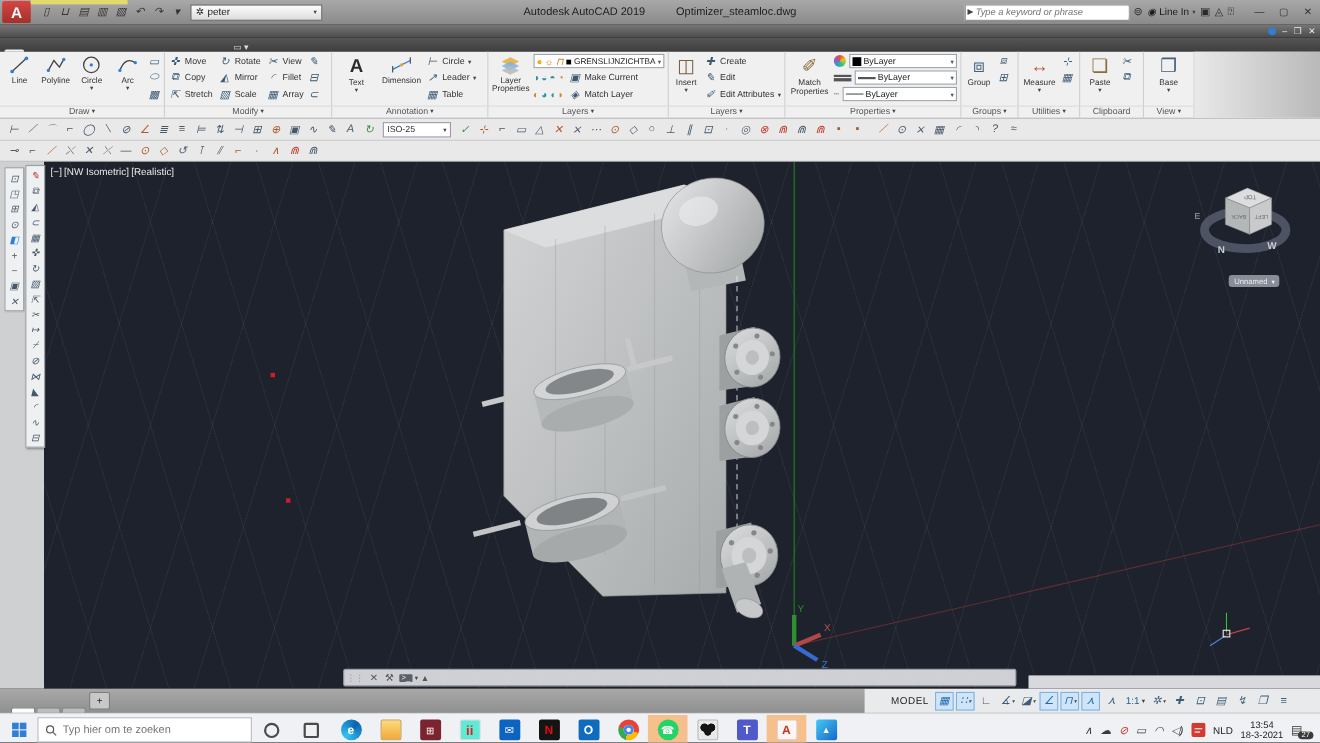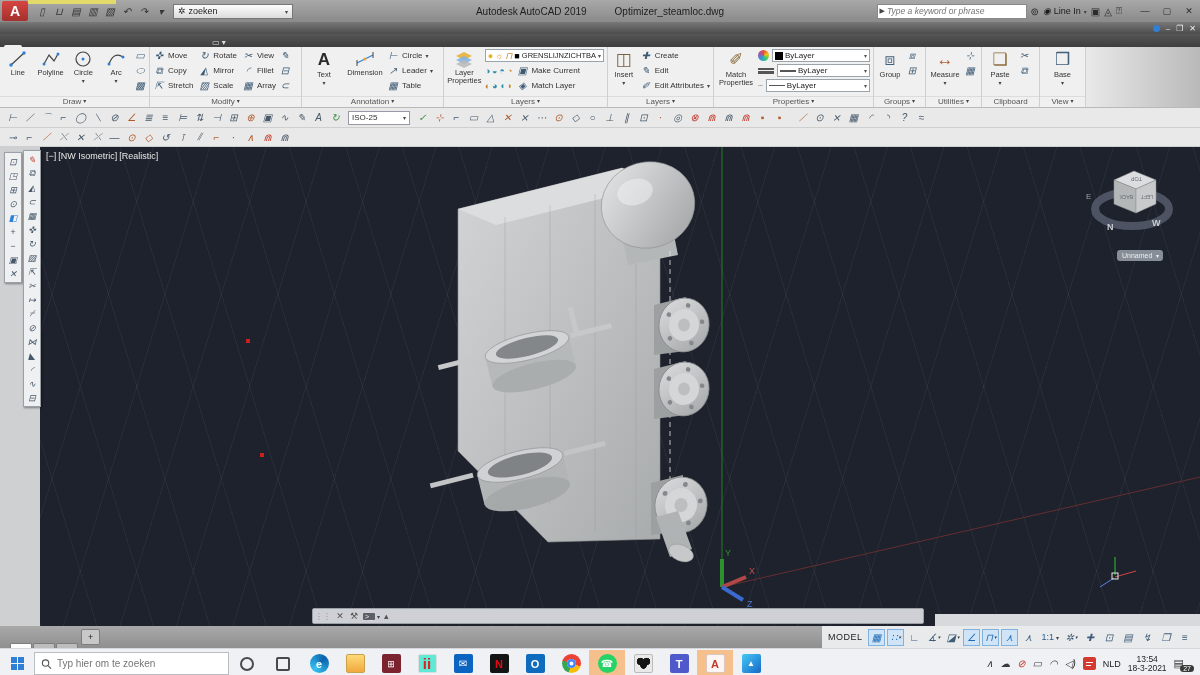--- a/index.html
+++ b/index.html
@@ -87,21 +87,21 @@
   #cmdbar input{flex:1;border:0;outline:0;background:transparent;font-style:italic;font-size:9px;color:#777;}
   #cmdbar .uparrow{padding:0 4px;color:#555;}
   .traystrip{position:absolute;right:0;top:467px;width:265px;height:12px;background:#d7d9dc;}
 
   
   #bottomrow{height:22px;background:linear-gradient(#a9a9a9,#8f8f8f);display:flex;align-items:stretch;}
   .ltabs{display:flex;align-items:flex-end;padding-left:10px;gap:1px;}
   .ltab{padding:2px 10px;font-size:9px;background:#bdbdbd;color:#222;border:1px solid #7e7e7e;border-bottom:0;border-radius:2px 2px 0 0;}
   .ltab.active{background:#fdfdfd;font-weight:bold;}
   .addtab{padding:2px 6px;font-size:9px;background:#c8c8c8;border:1px solid #7e7e7e;border-radius:2px;margin-left:3px;color:#222;}
-  #statusbar{margin-left:auto;background:#e8eaec;display:flex;align-items:center;padding:0 6px;gap:2px;}
+  #statusbar{margin-left:auto;background:#e8eaec;display:flex;align-items:center;padding:0 24px;gap:2px;}
   .modeltxt{font-size:9px;color:#222;margin-right:4px;letter-spacing:.5px;}
   .sic{min-width:17px;height:17px;display:flex;align-items:center;justify-content:center;font-size:10px;color:#3f5d7a;border:1px solid transparent;gap:1px;padding:0 1px;}
   .sic.on{background:#cfe4f7;border-color:#7fb2e0;color:#1f6ab5;}
   .sic .cap{font-size:5px;}
   .scaletxt{font-size:9px;color:#2a5d8f;display:flex;gap:2px;align-items:center;padding:0 2px;}
 
   
   #taskbar{height:30px;background:#eff1f5;border-top:1px solid #d4d7db;display:flex;align-items:center;}
   .startbtn{width:34px;height:27px;display:flex;align-items:center;justify-content:center;}
   .startglyph{width:13px;height:13px;background:
@@ -114,21 +114,21 @@
   .tapps{display:flex;align-items:center;height:27px;}
   .tapp{width:36px;height:27px;display:flex;align-items:center;justify-content:center;position:relative;}
   .tapp.hl{background:#f5c08c;}
   .tapp.run::after{content:"";position:absolute;bottom:0;left:8px;right:8px;height:2px;background:#0a6ad6;}
   .tile{width:19px;height:19px;display:flex;align-items:center;justify-content:center;border-radius:2px;position:relative;font-size:11px;}
   .cortana .tile{width:14px;height:14px;border:2px solid #4a4a4a;border-radius:50%;}
   .taskview .tile{width:14px;height:14px;border:2px solid #4a4a4a;}
   .edge .tile{border-radius:50%;background:conic-gradient(from 220deg,#35c1f1,#0b62ad,#35c1f1);color:#fff;font-weight:bold;}
   .explorer .tile{background:linear-gradient(#ffd97a,#f0a93c);border:1px solid #caa14a;}
   .store .tile{background:#7b2430;color:#fff;font-size:9px;}
-  .redapp .tile{background:#5eead4;border:1px solid #ddd;color:#d22;font-weight:bold;font-size:15px;}
+  .redapp .tile{background:#5eead4;border:1px solid #ddd;color:#d22;font-weight:bold;font-size:12px;}
   .mail .tile{background:#0b64c0;color:#fff;font-size:10px;}
   .netflix .tile{background:#141414;color:#e50914;font-weight:bold;font-family:"Liberation Serif",serif;}
   .outlook .tile{background:#0f6cbd;color:#fff;font-weight:bold;}
   .chrome .tile{border-radius:50%;background:conic-gradient(#ea4335 0 30%,#fbbc05 30% 55%,#34a853 55% 80%,#ea4335 80%);}
   .chrome .tile::after{content:"";position:absolute;inset:5px;border-radius:50%;background:#fff;box-shadow:inset 0 0 0 2.5px #4285f4;}
   .whatsapp .tile{border-radius:50%;background:#25d366;color:#fff;font-size:10px;}
   .panda .tile{border-radius:2px;background:radial-gradient(circle at 32% 38%,#151515 3.5px,transparent 4px),radial-gradient(circle at 68% 38%,#151515 3.5px,transparent 4px),radial-gradient(circle at 50% 62%,#151515 3px,transparent 3.5px),#e9e9e9;border:1px solid #bbb;}
   .teams .tile{background:#5059c9;color:#fff;font-weight:bold;}
   .autocad .tile{background:#fbf6f4;border:1px solid #e0c4be;color:#c0392b;font-weight:bold;}
   .photos .tile{background:linear-gradient(135deg,#45c8f5,#1668c8);color:#fff;font-size:8px;}
@@ -166,21 +166,21 @@
       </span>
       <span class="qi">
         <i>↷</i>
       </span>
       <span class="qi">
         <i>▾</i>
       </span>
     </div>
   <div class="wscombo">
     <span>✲</span>
-    <span>zoeken</span>
+    <span>peter</span>
     <span class="cap">▾</span>
   </div>
   <div class="ttl">
     <b>Autodesk AutoCAD 2019</b><span>Optimizer_steamloc.dwg</span>
   </div>
   <div class="infocenter">
     <div class="ic-search">
       <span class="mk">▶</span>
       <input placeholder="Type a keyword or phrase" style="">
     </div>

